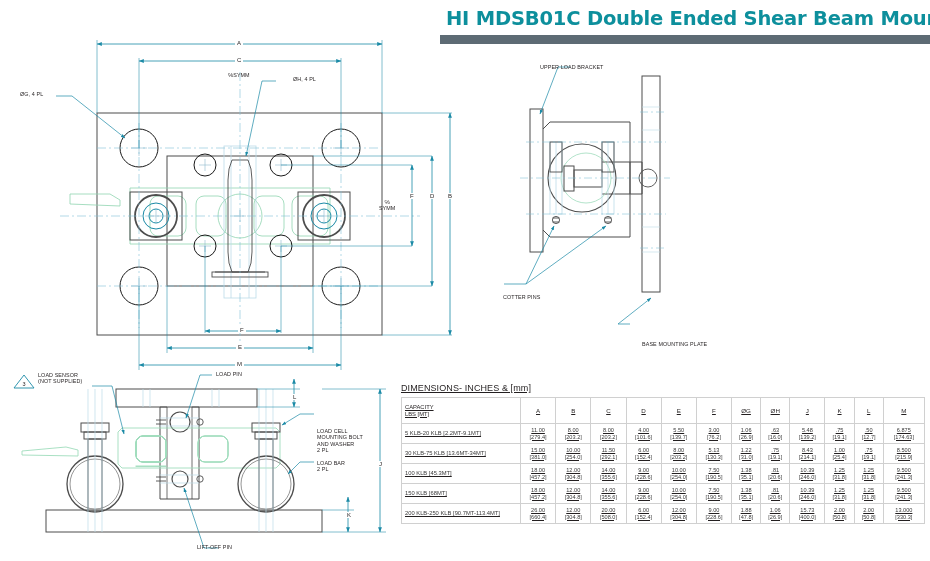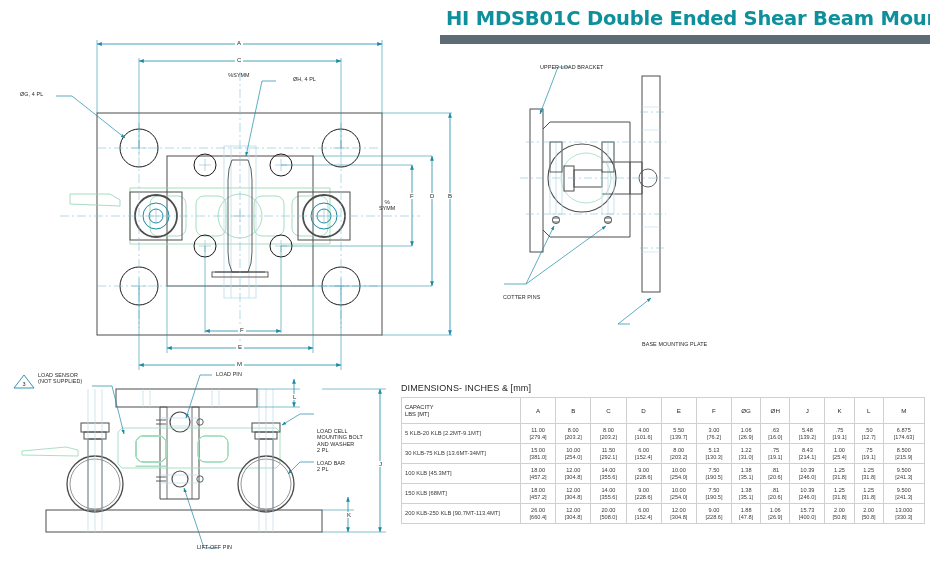--- a/index.html
+++ b/index.html
@@ -24,21 +24,21 @@
     position:absolute;font-size:5.4px;line-height:6.4px;
     color:#231f20;white-space:pre;letter-spacing:0.1px;
   }
   .dimlbl{
     position:absolute;font-size:6px;line-height:6px;color:#231f20;
     background:#ffffff;padding:0 2px;white-space:nowrap;
   }
   .cl-sym{position:absolute;font-size:6px;color:#231f20;white-space:nowrap;text-align:center;}
 
   
-  #table-wrap{position:absolute;left:401px;top:383px;width:524px;}
+  #table-wrap{position:absolute;left:401px;top:383px;width:524px;text-decoration:underline;}
   #table-title{font-size:9px;color:#231f20;margin-bottom:4px;letter-spacing:0.1px;}
   table#dims{border-collapse:collapse;width:524px;font-size:5.6px;color:#3a3a3a;}
   table#dims th,table#dims td{
     border:1px solid #d0d0d0;text-align:center;vertical-align:middle;
     padding:2px 0;line-height:7px;
   }
   table#dims th{font-weight:normal;color:#231f20;font-size:6.2px;height:21px;}
   table#dims th.cap,table#dims td.cap{
     text-align:left;padding-left:3px;padding-right:3px;width:112px;font-size:5.8px;
   }

